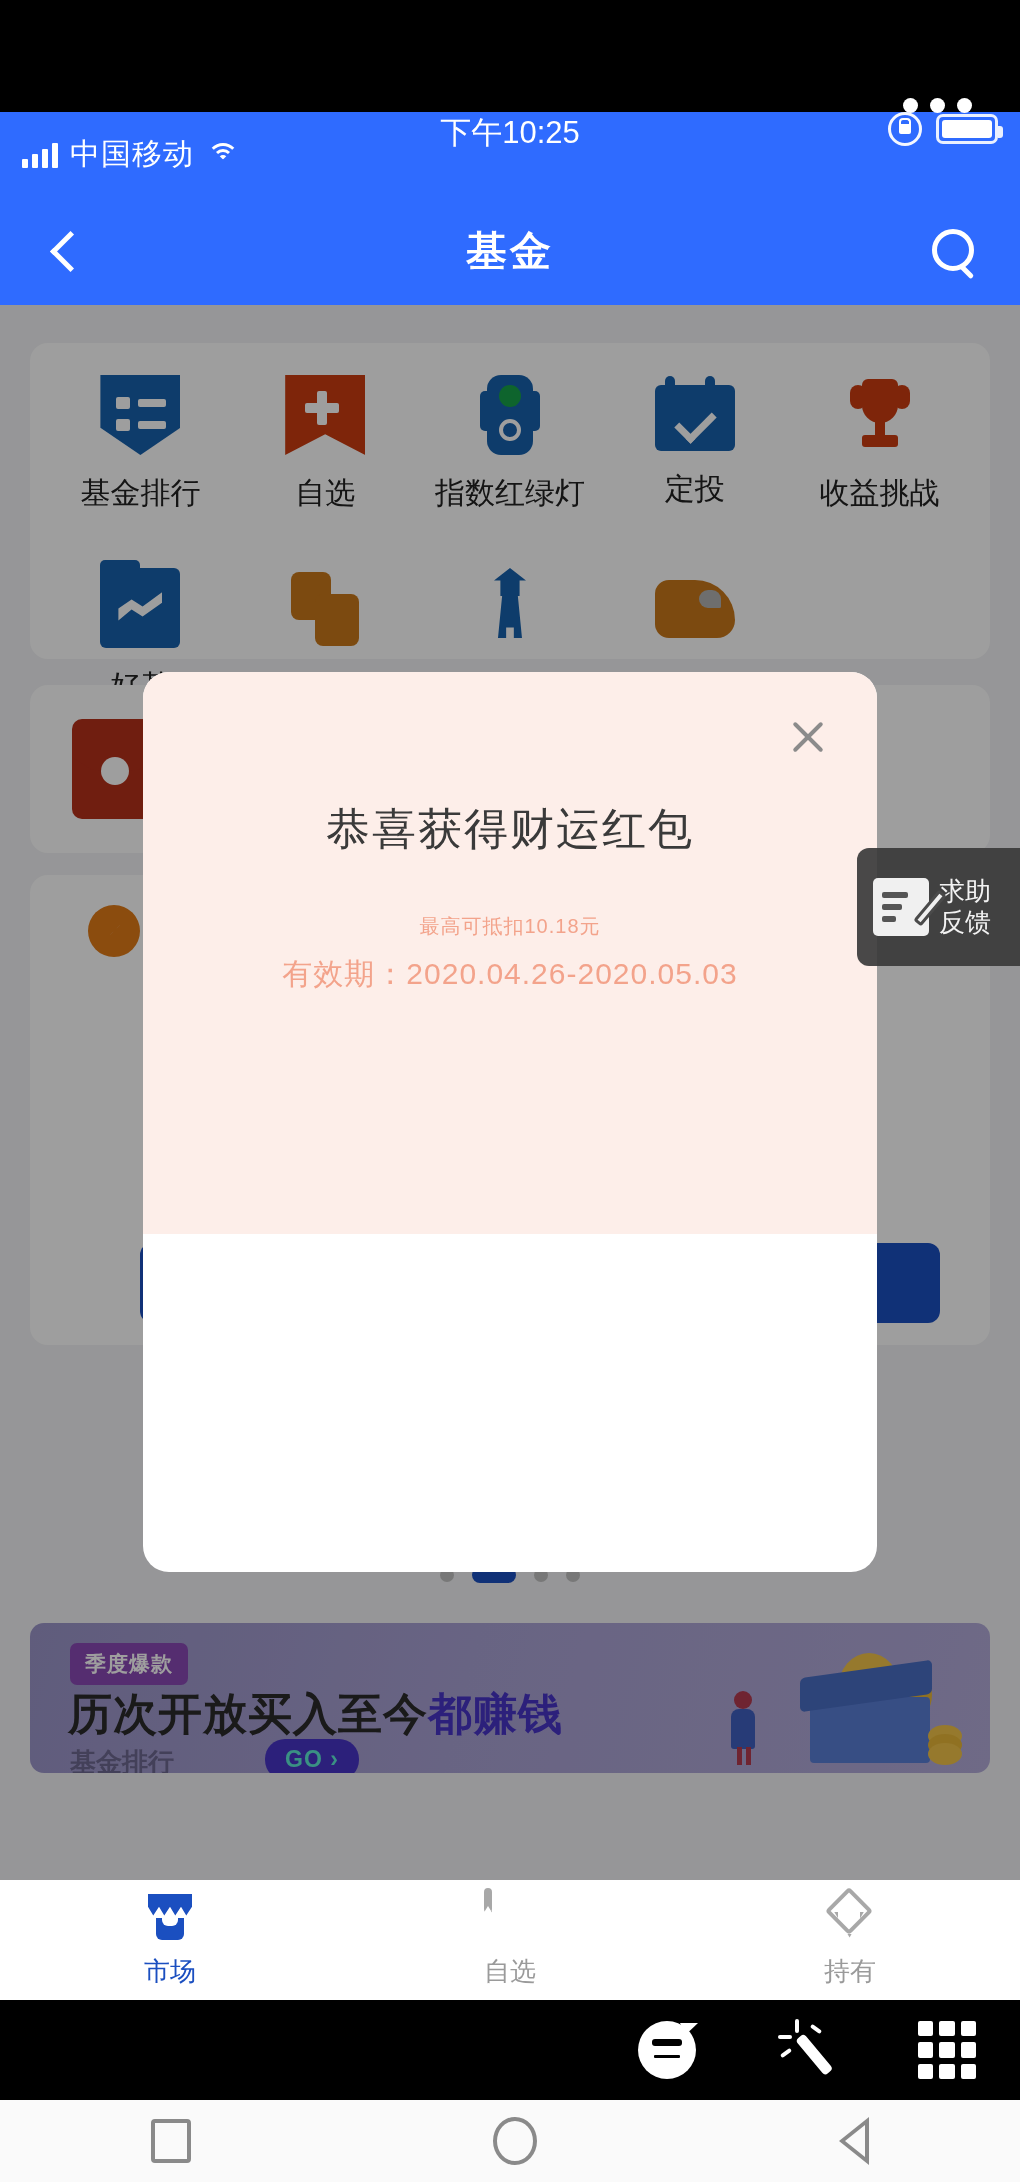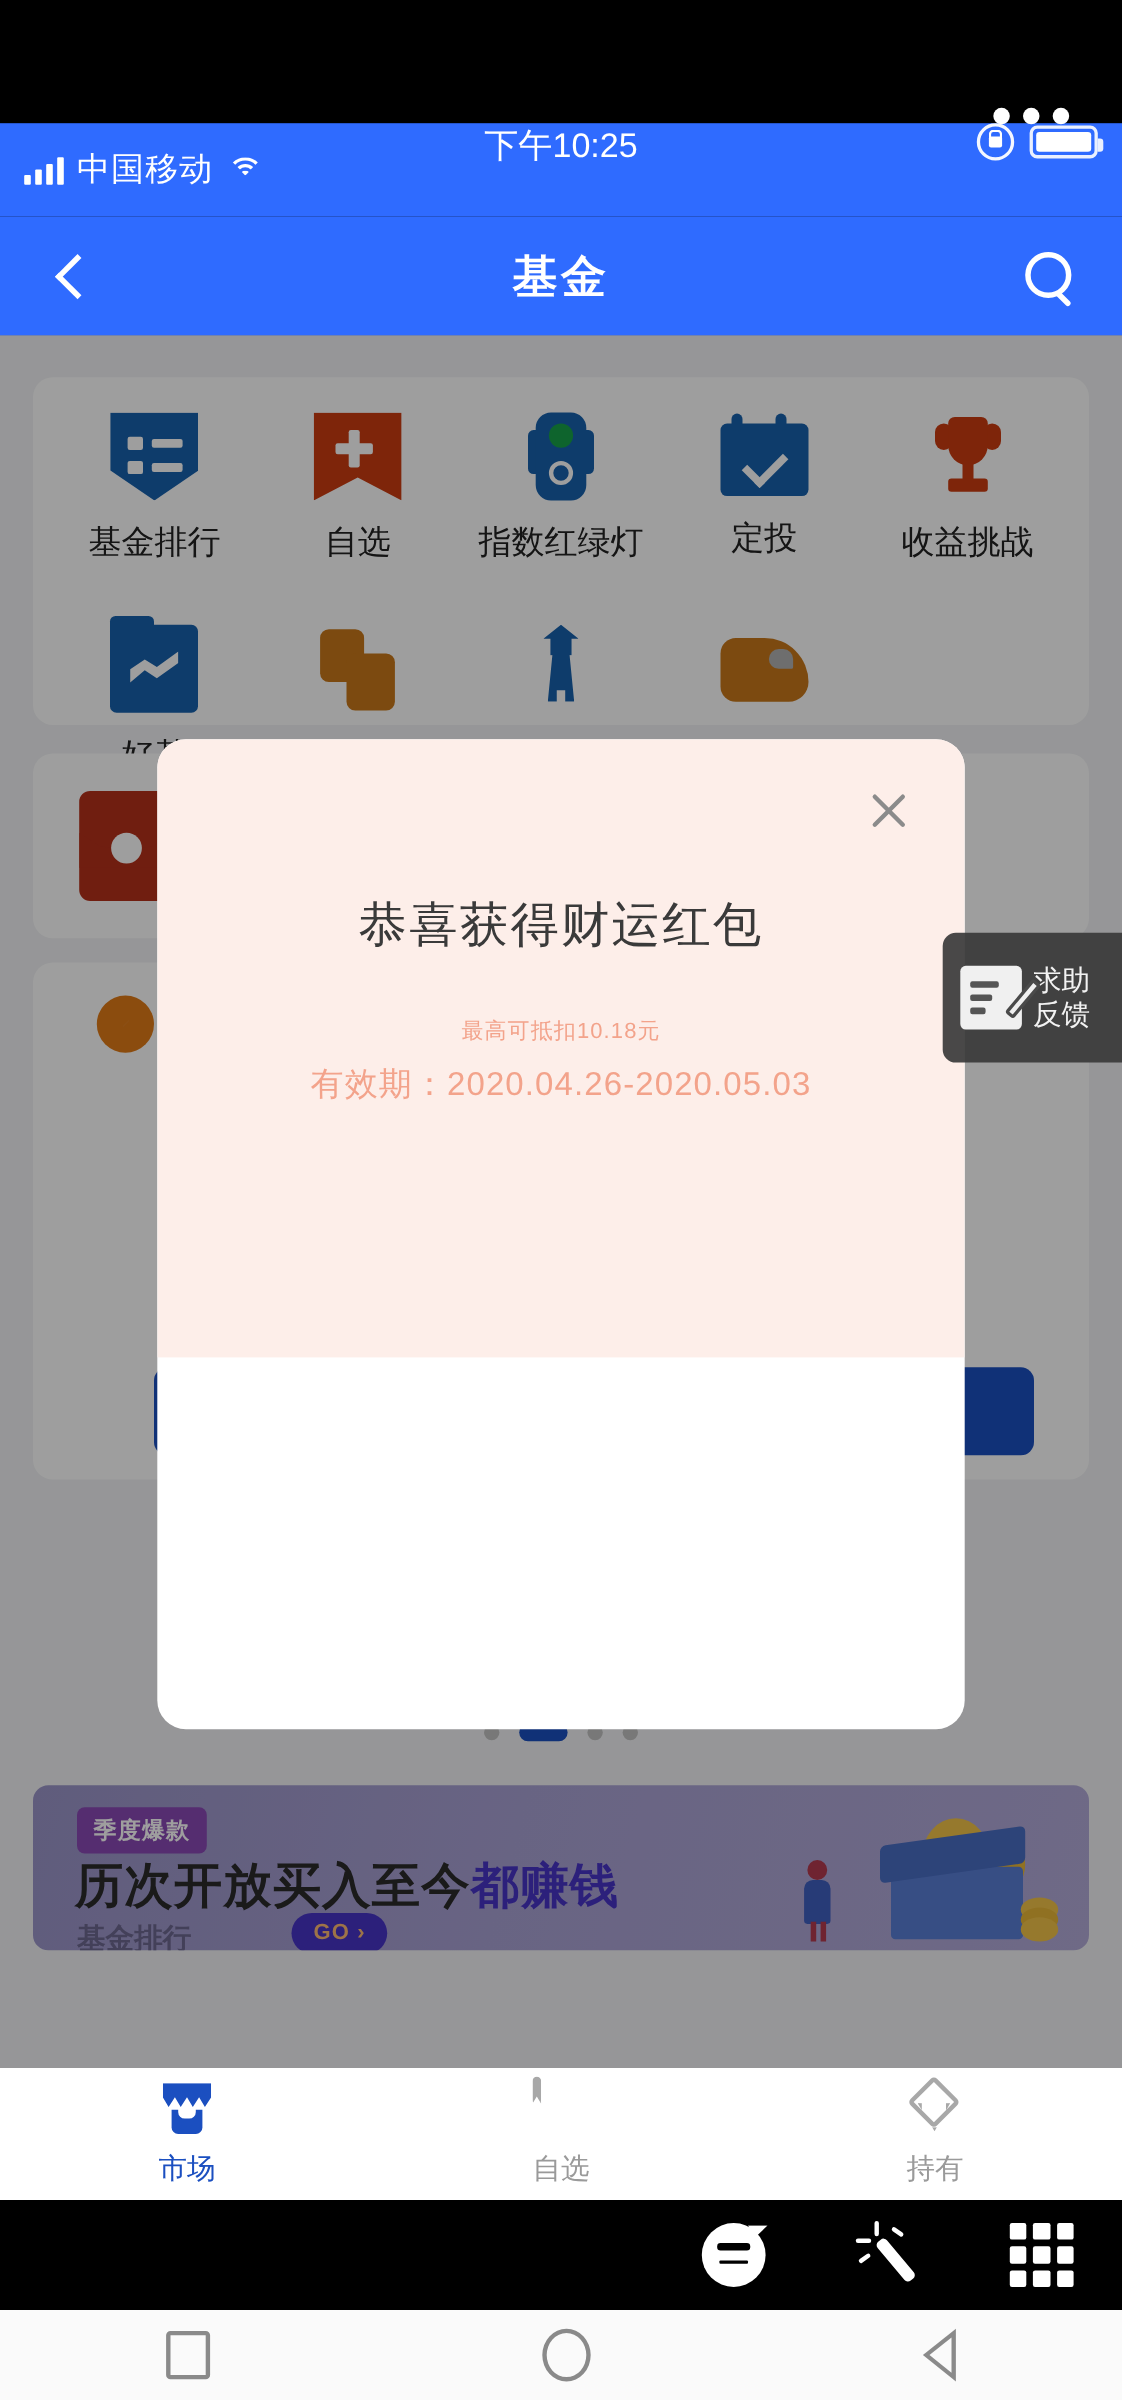--- a/index.html
+++ b/index.html
@@ -156,21 +156,21 @@
   
   .banner { position:absolute; left:30px; top:1318px; width:960px; height:150px;
     border-radius:14px; overflow:hidden;
     background:linear-gradient(105deg,#9b95c9 0%,#a9a2d4 45%,#b3abd9 100%); }
   .bn-tag { position:absolute; left:40px; top:20px; background:#8a49b5; color:#fff; font-size:21px;
     padding:7px 15px; border-radius:7px; font-weight:700; letter-spacing:1px; }
   .bn-h1 { position:absolute; left:38px; top:62px; font-size:44px; font-weight:800; color:#2a2a2a;
     letter-spacing:1px; white-space:nowrap; }
   .bn-h1 em { font-style:normal; color:#4834c7; }
   .bn-sub { position:absolute; left:40px; top:122px; font-size:26px; color:#6d6890; font-weight:700; }
-  .bn-go { position:absolute; left:235px; top:116px; background:#4834c7; color:#fdba74; font-size:20px;
+  .bn-go { position:absolute; left:235px; top:116px; background:#4834c7; color:#5eead4; font-size:23px;
     font-weight:800; padding:7px 20px; border-radius:20px; letter-spacing:1px; }
   .bn-art { position:absolute; right:18px; top:6px; width:250px; height:140px; }
   .bn-art .box { position:absolute; right:42px; bottom:6px; width:120px; height:66px; background:#5a7fd6;
     border-radius:4px; }
   .bn-art .lid { position:absolute; right:40px; bottom:66px; width:132px; height:34px; background:#4a6ec4;
     transform:skewY(-8deg); border-radius:5px; }
   .bn-art .egg { position:absolute; right:72px; bottom:44px; width:62px; height:72px; background:#f2c44a;
     border-radius:50% 50% 46% 46%; }
   .bn-art .egg2 { position:absolute; right:40px; bottom:48px; width:42px; height:52px; background:#e8b738;
     border-radius:50%; }
@@ -233,21 +233,21 @@
   .an-square { border:4px solid #8a8a8a; border-radius:4px; width:40px; height:44px; }
   .an-circle { border:4px solid #8a8a8a; border-radius:50%; width:44px; height:48px; }
   .an-back { width:0; height:0; border-top:24px solid transparent; border-bottom:24px solid transparent;
     border-right:30px solid #8a8a8a; position:relative; }
   .an-back:after { content:""; position:absolute; left:6px; top:-16px; border-top:16px solid transparent;
     border-bottom:16px solid transparent; border-right:20px solid #fafafa; }
 
   
   .modal { position:absolute; left:143px; top:672px; width:734px; height:900px; z-index:100;
     border-radius:26px; overflow:hidden; background:#fff; }
-  .modal-top { background:#fdeee9; padding:15px; height:562px; position:relative; }
+  .modal-top { background:#fdeee9; padding:4px; height:562px; position:relative; }
   .modal-close { position:absolute; right:46px; top:42px; width:46px; height:46px; cursor:pointer; }
   .modal-close:before,.modal-close:after { content:""; position:absolute; left:3px; top:21px;
     width:40px; height:4px; background:#8b8b8b; border-radius:2px; }
   .modal-close:before { transform:rotate(45deg); }
   .modal-close:after  { transform:rotate(-45deg); }
   .modal-title { text-align:center; font-size:44px; color:#3a3a3a; padding-top:124px; letter-spacing:2px; }
   .amount-row { display:flex; justify-content:center; align-items:flex-end; margin-top:34px; }
   .amount { font-size:122px; color:#f4501e; font-weight:400; line-height:1; letter-spacing:-2px; }
   .amount-unit { font-size:40px; color:#f4501e; margin-left:14px; margin-bottom:16px; }
   .modal-sub { text-align:center; font-size:20px; color:#f3a38b; margin-top:54px; letter-spacing:1px; }

